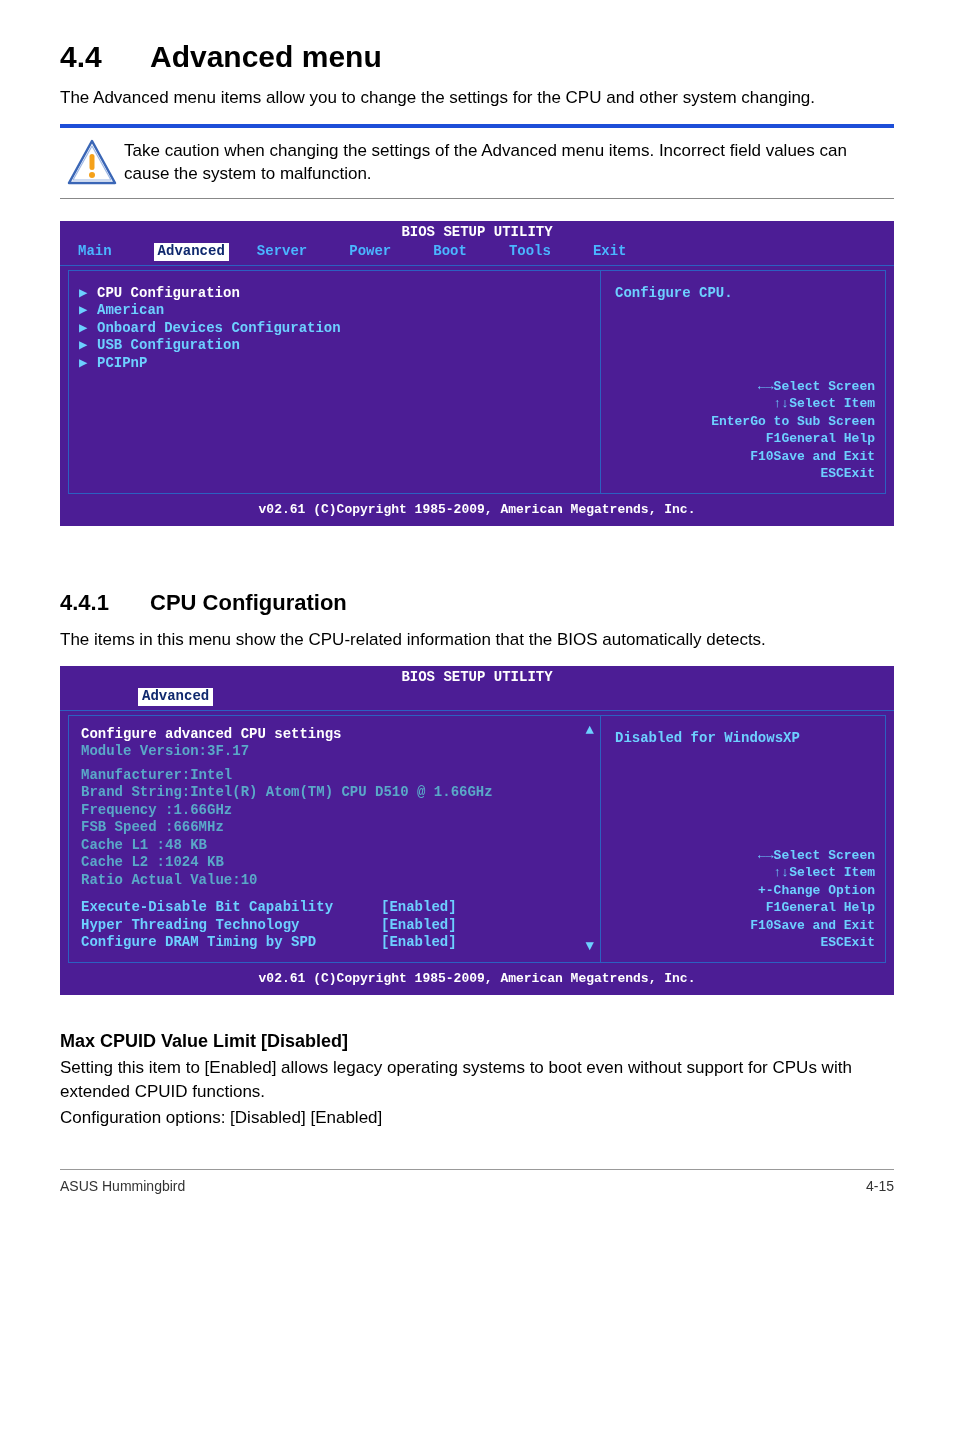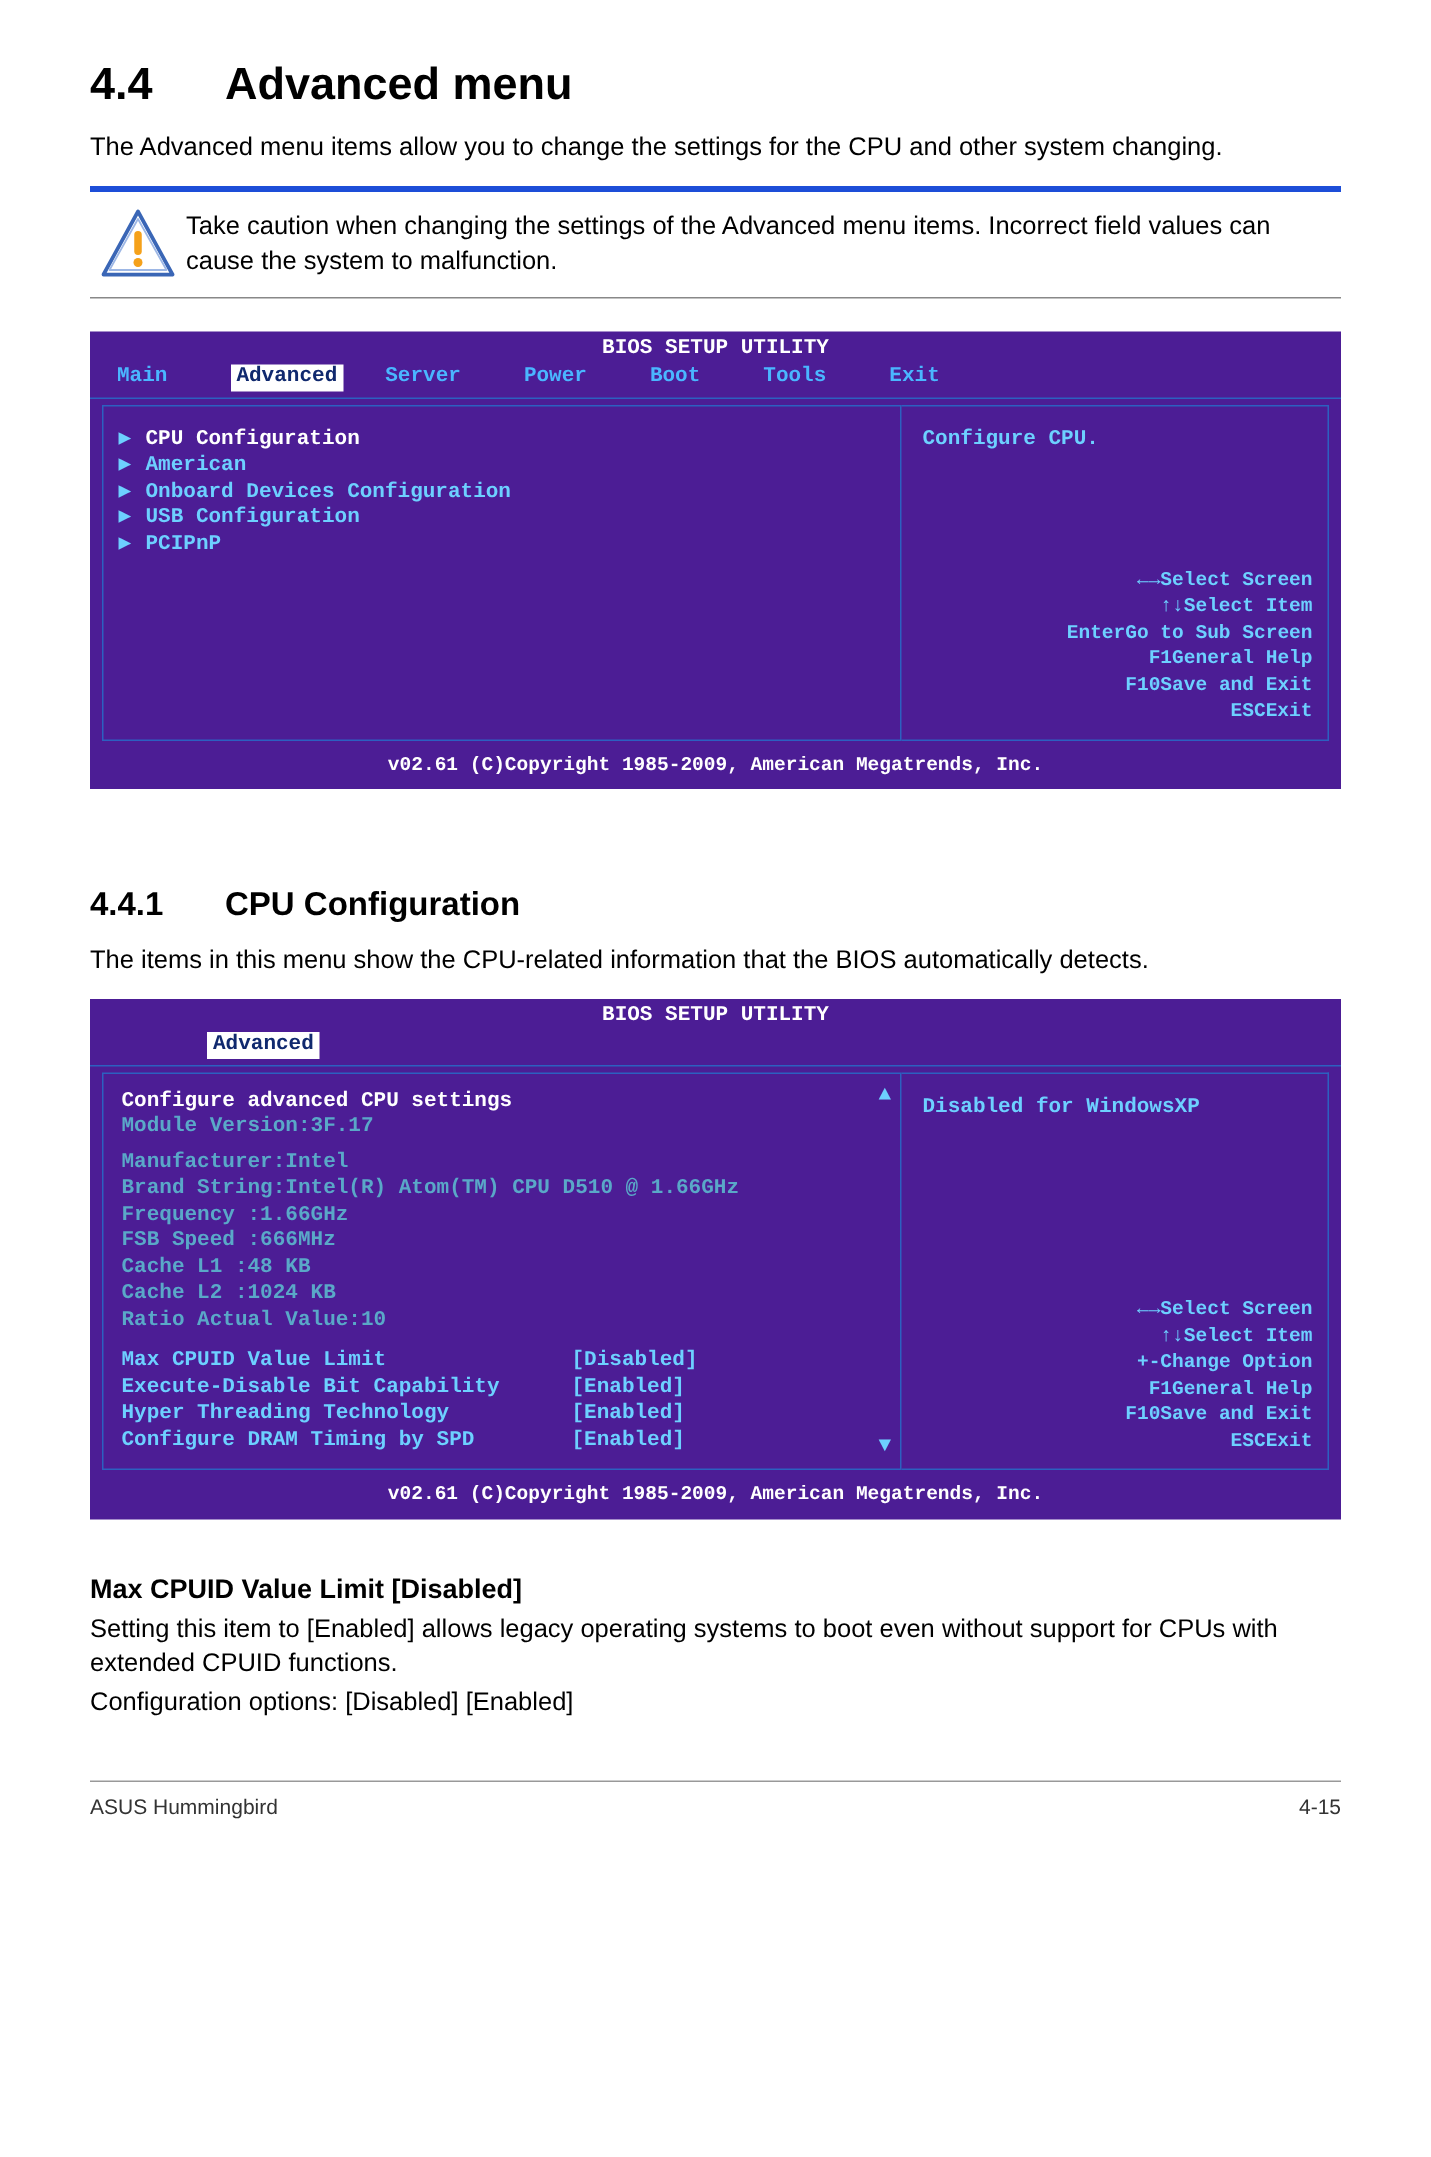--- a/index.html
+++ b/index.html
@@ -254,24 +254,20 @@
         <div class="line">Module Version:3F.17</div>
         <div style="height:6px"></div>
         <div class="line">Manufacturer:Intel</div>
         <div class="line">Brand String:Intel(R) Atom(TM) CPU D510  @ 1.66GHz</div>
         <div class="line">Frequency   :1.66GHz</div>
         <div class="line">FSB Speed   :666MHz</div>
         <div class="line">Cache L1    :48 KB</div>
         <div class="line">Cache L2    :1024 KB</div>
         <div class="line">Ratio Actual Value:10</div>
         <div style="height:10px"></div>
-        <div class="opt opt-row">
-            <span class="label">Max CPUID Value Limit</span>
-            <span class="val">[Disabled]</span>
-          </div>
         <div class="opt opt-row">
             <span class="label">Execute-Disable Bit Capability</span>
             <span class="val">[Enabled]</span>
           </div>
         <div class="opt opt-row">
             <span class="label">Hyper Threading Technology</span>
             <span class="val">[Enabled]</span>
           </div>
         <div class="opt opt-row">
             <span class="label">Configure DRAM Timing by SPD</span>

